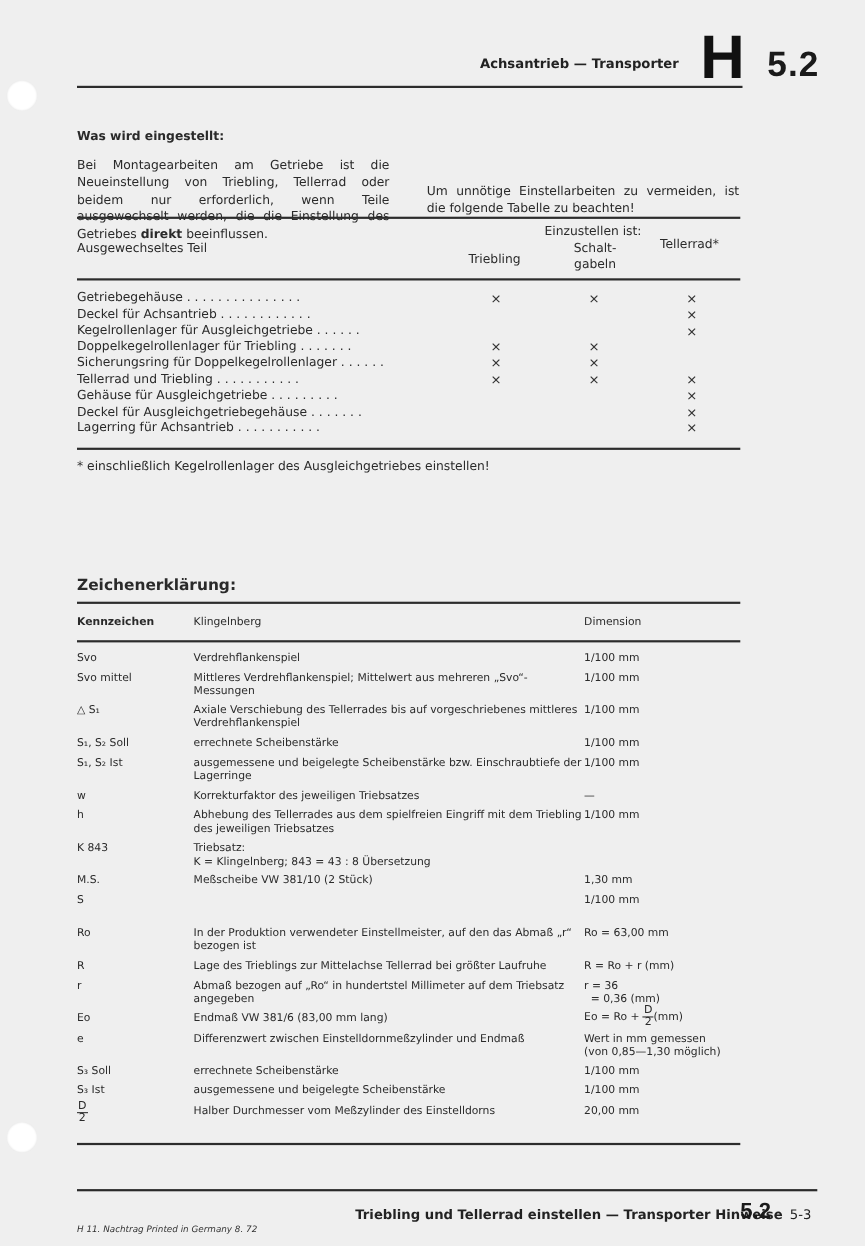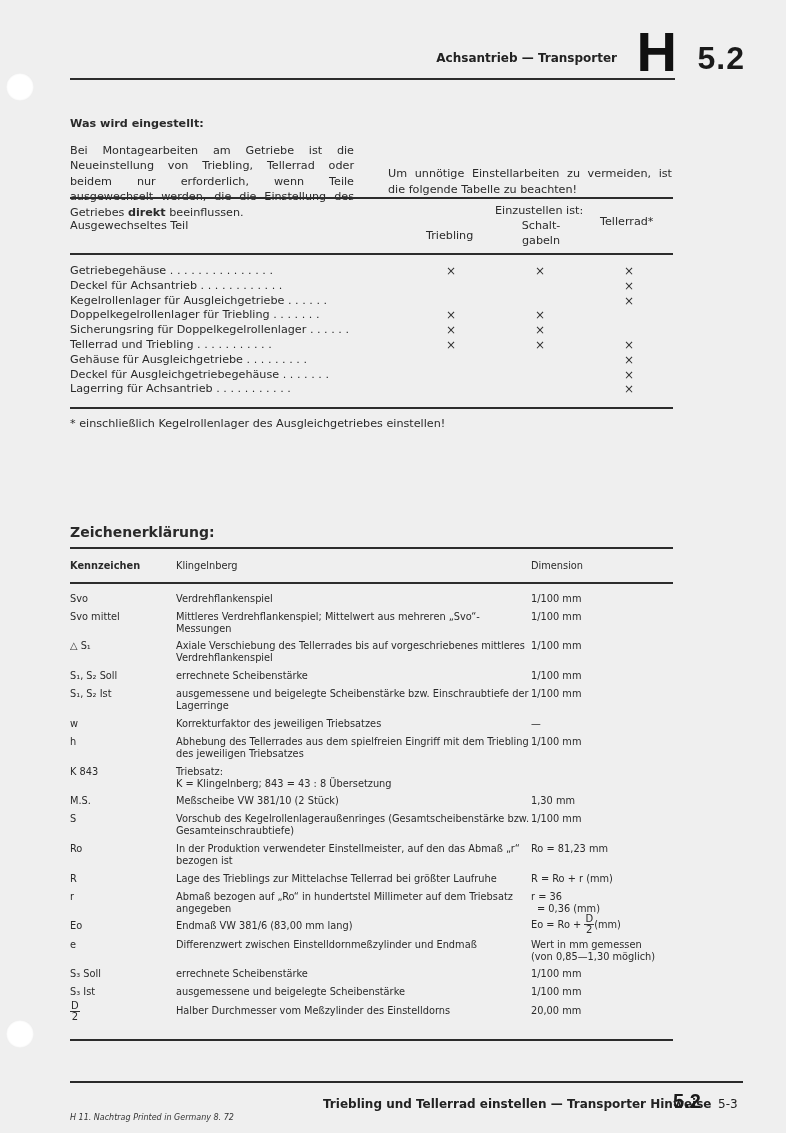--- a/index.html
+++ b/index.html
@@ -202,27 +202,26 @@
       </div>
       <span class="d"></span>
     </div>
   <div class="t2-row" style="height:18px;">
       <span class="k">M.S.</span>
       <div class="b">Meßscheibe VW 381/10 (2 Stück)</div>
       <span class="d">1,30 mm</span>
     </div>
   <div class="t2-row" style="height:30px;">
       <span class="k">S</span>
-      <div class="b" style="width:360px;">Vorschub des Kegelrollenlageraußenringes (Gesamtscheibenstärke bzw. Gesamteinschraubtiefe)</div>
       <span class="d">1/100 mm</span>
     </div>
   <div class="t2-row" style="height:30px;">
       <span class="k">Ro</span>
       <div class="b">In der Produktion verwendeter Einstellmeister, auf den das Abmaß „r“ bezogen ist</div>
-      <span class="d">Ro = 81,23 mm</span>
+      <span class="d">Ro = 63,00 mm</span>
     </div>
   <div class="t2-row" style="height:18px;">
       <span class="k">R</span>
       <div class="b" style="width:360px;">Lage des Trieblings zur Mittelachse Tellerrad bei größter Laufruhe</div>
       <span class="d">R = Ro + r (mm)</span>
     </div>
   <div class="t2-row" style="height:29px;">
       <span class="k">r</span>
       <div class="b">Abmaß bezogen auf „Ro“ in hundertstel Millimeter auf dem Triebsatz angegeben</div>
       <span class="d">

